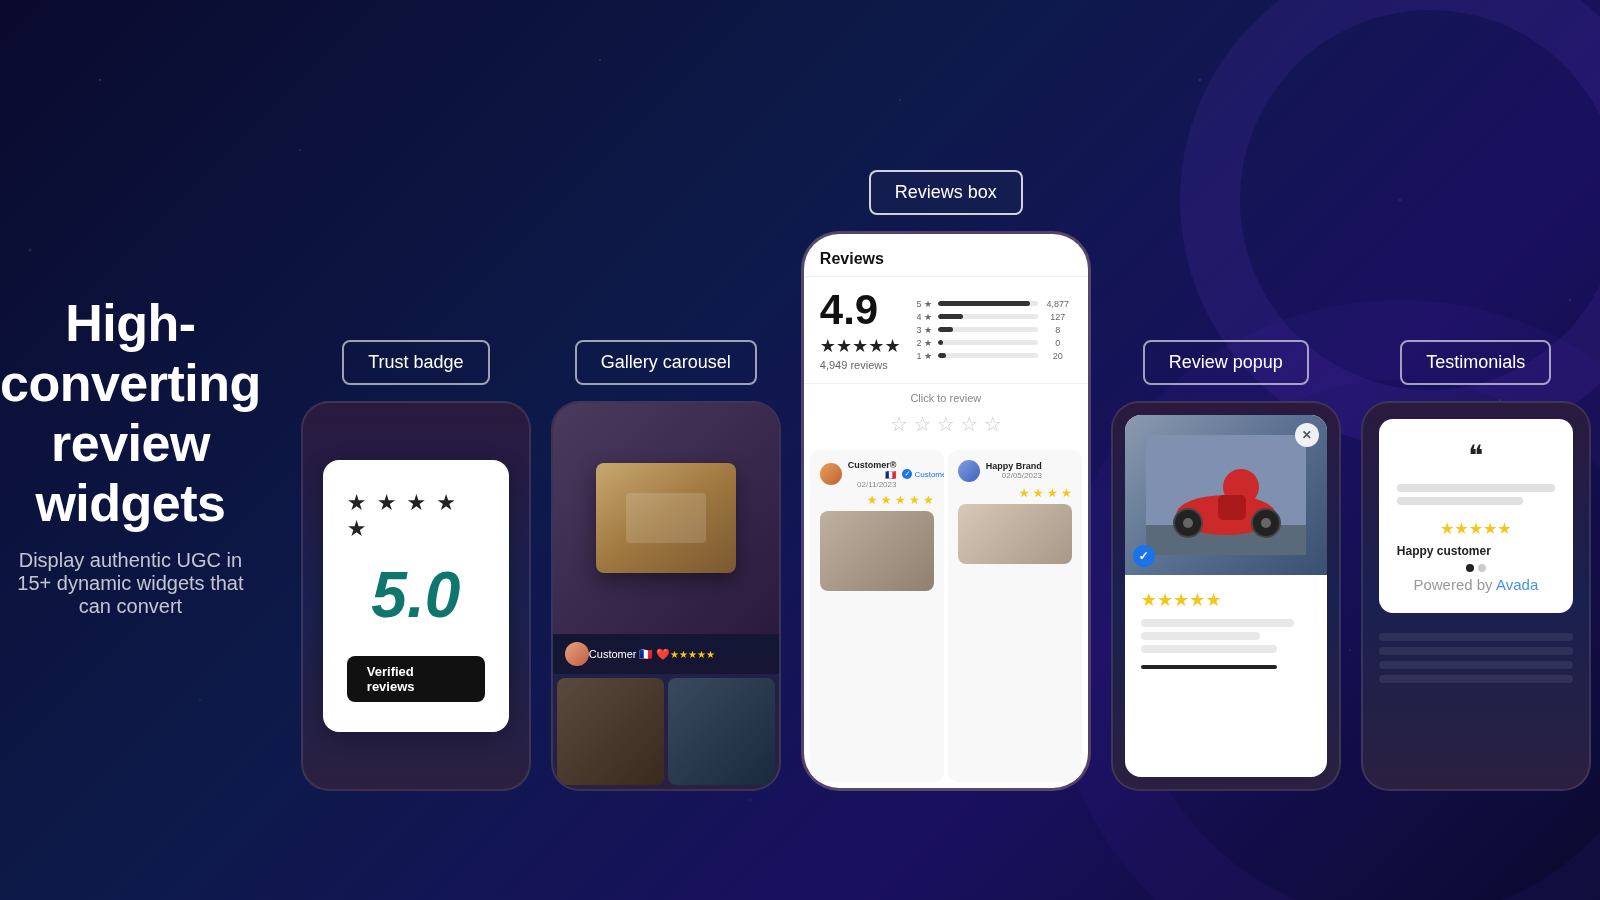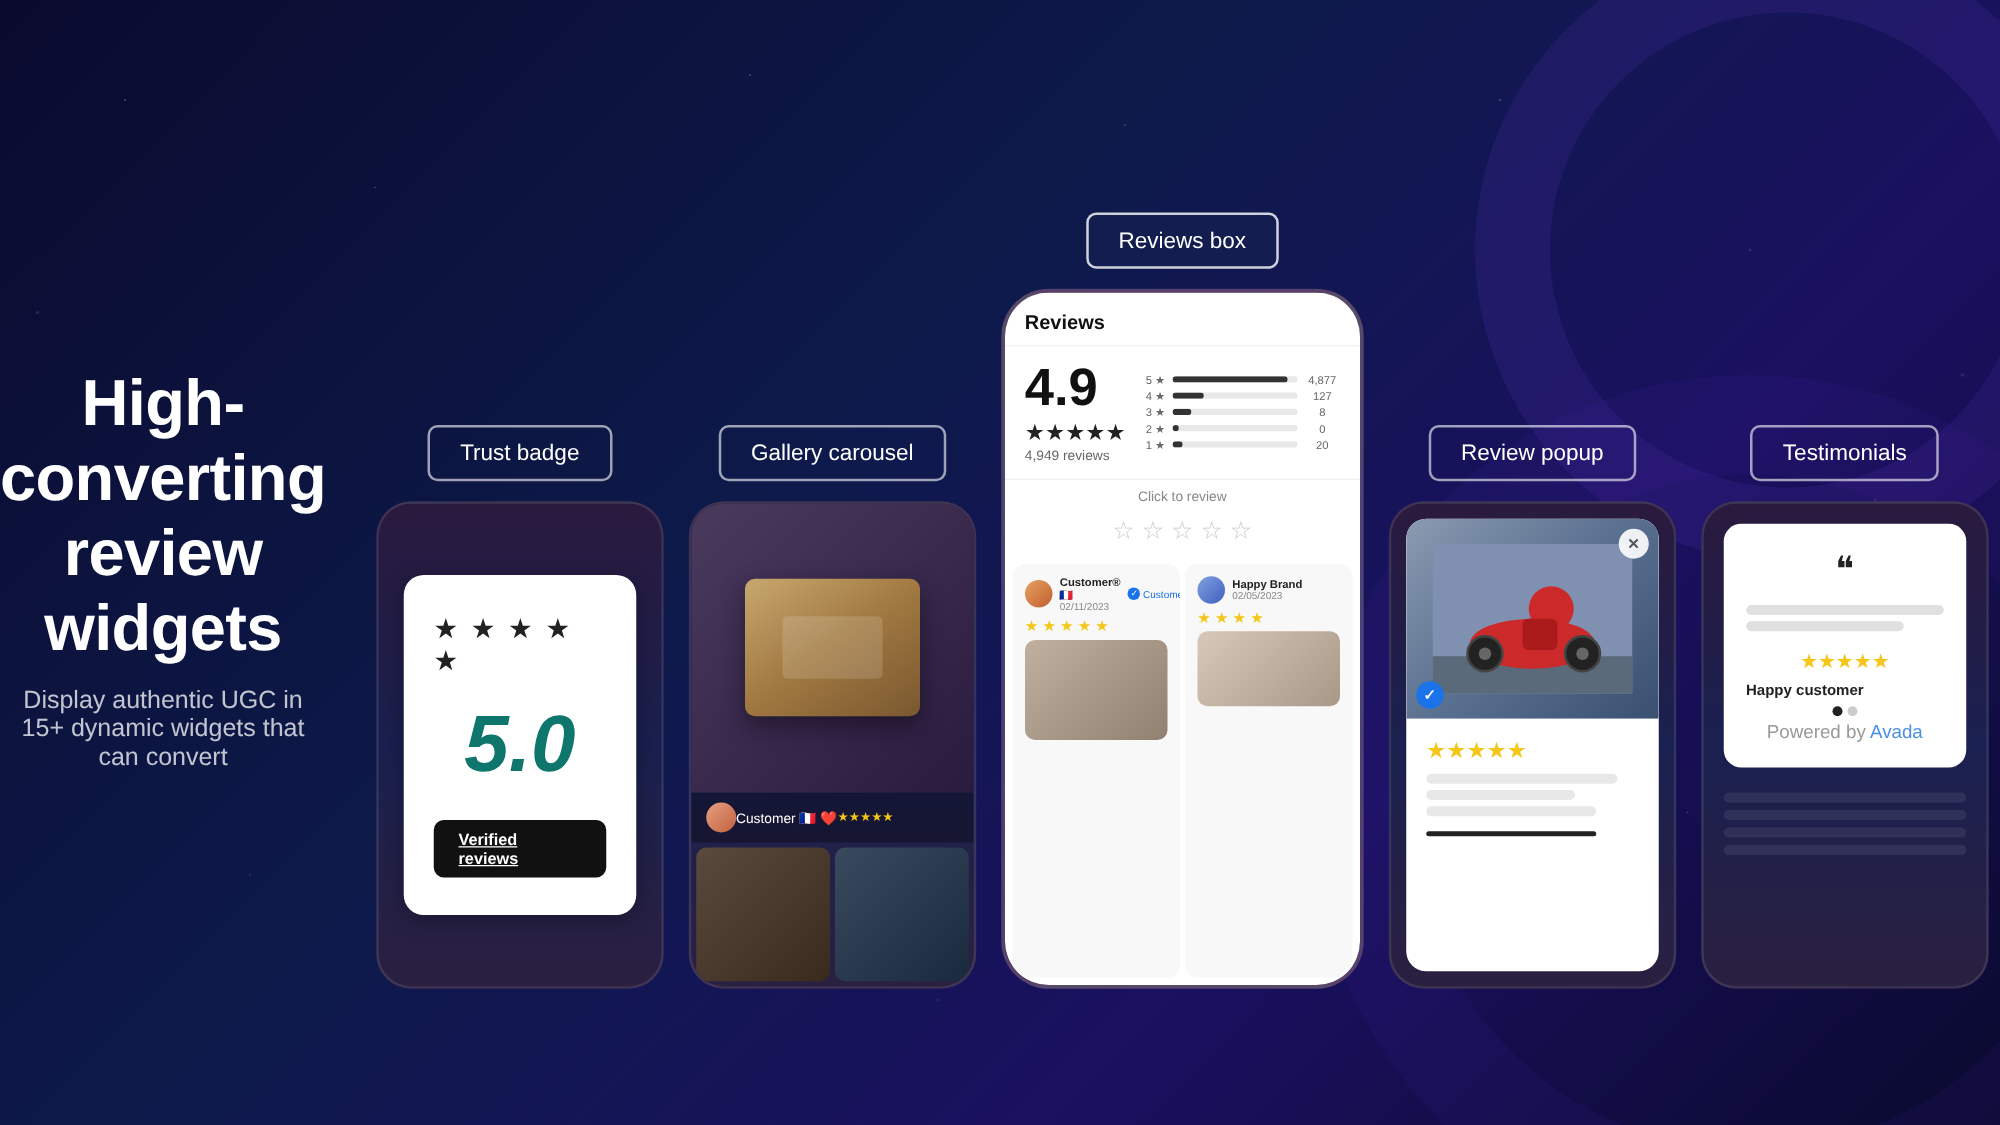--- a/index.html
+++ b/index.html
@@ -160,21 +160,20 @@
     }
 
     .verified-badge {
       background: #111;
       color: #fff;
       padding: 8px 20px;
       border-radius: 8px;
       font-size: 13px;
       font-weight: 600;
       margin-top: 12px;
-      text-decoration: underline;
     }
 
     
     .gallery-content {
       display: flex;
       flex-direction: column;
       height: 100%;
       overflow: hidden;
     }
 
@@ -354,20 +353,21 @@
       grid-template-columns: 1fr 1fr;
       gap: 4px;
       padding: 6px;
     }
 
     .review-card {
       background: #f8f8f8;
       border-radius: 10px;
       padding: 10px;
       overflow: hidden;
+      text-align: right;
     }
 
     .review-card-header {
       display: flex;
       align-items: center;
       gap: 6px;
       margin-bottom: 4px;
     }
 
     .reviewer-avatar {

